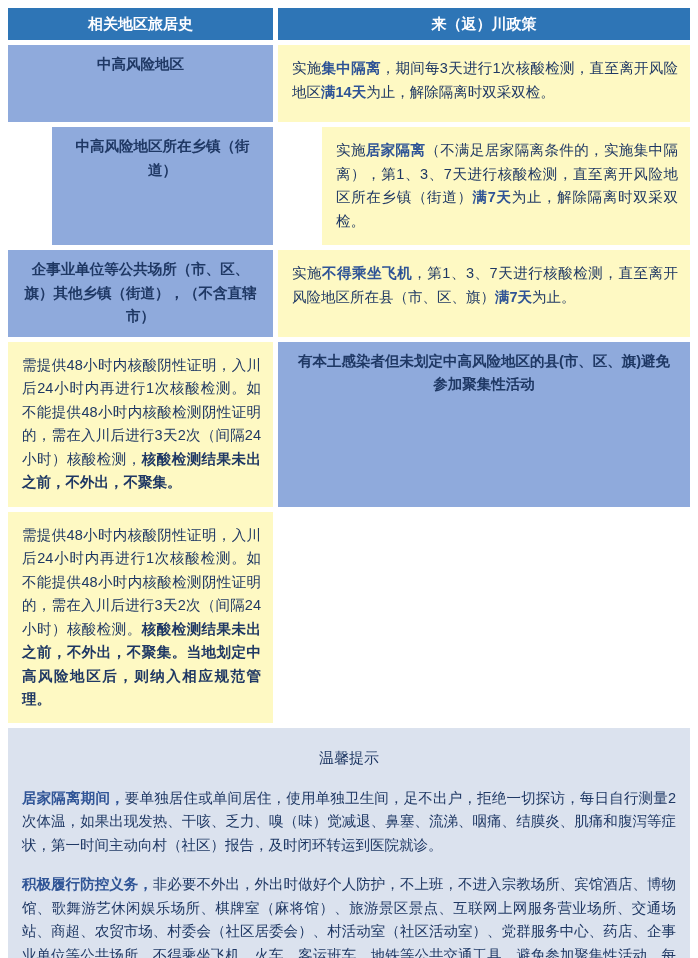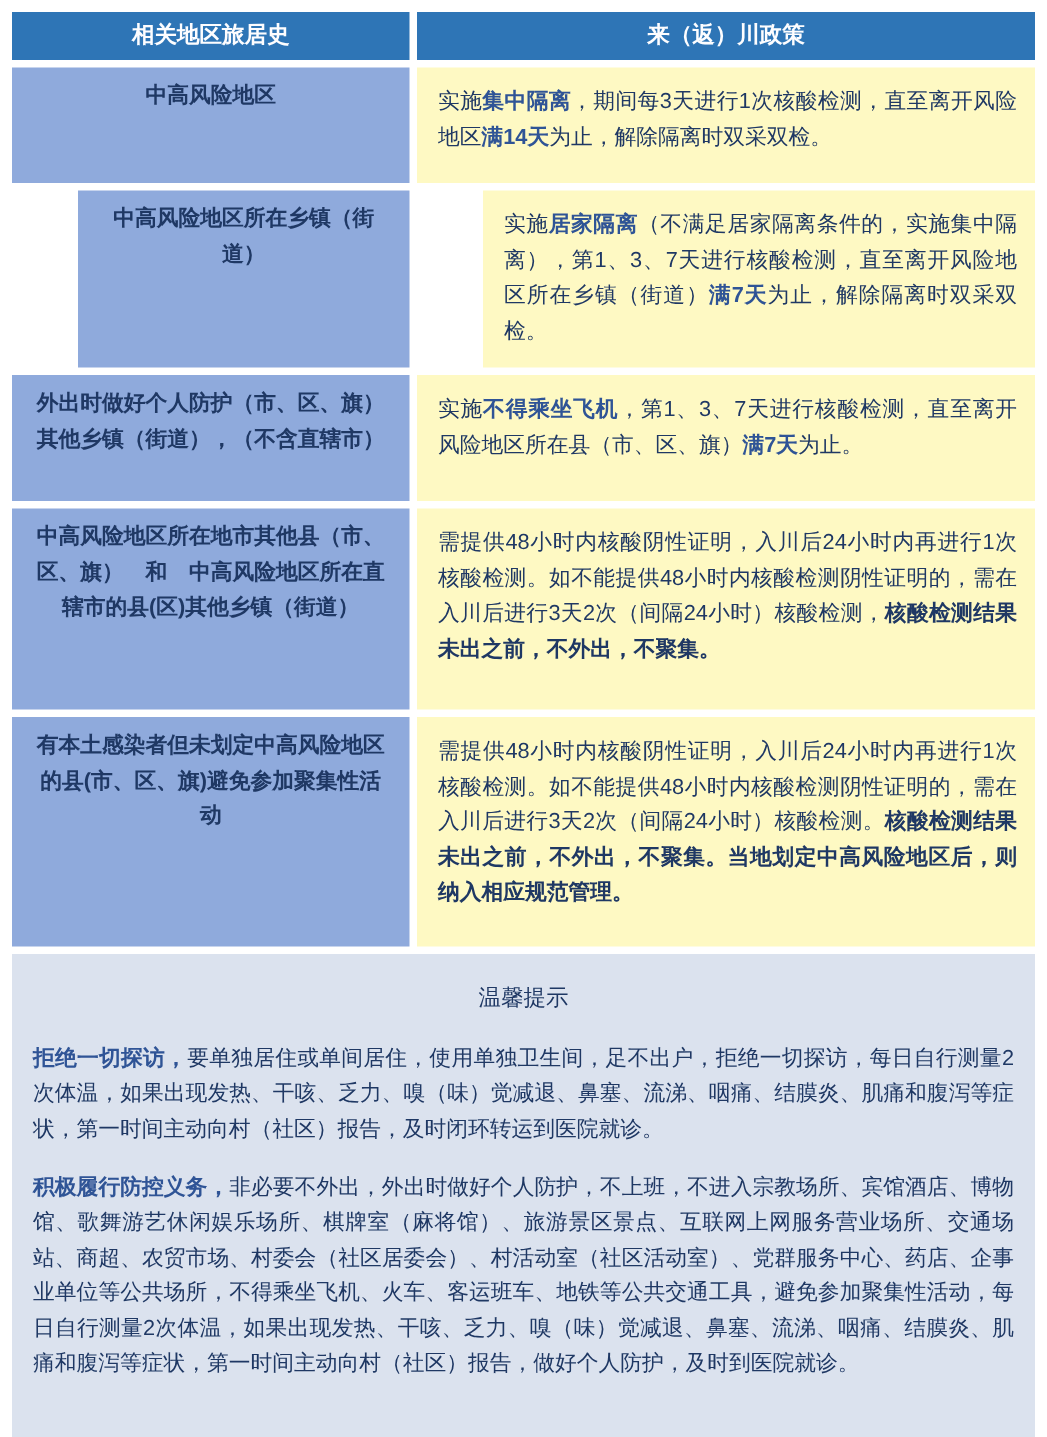--- a/index.html
+++ b/index.html
@@ -97,39 +97,36 @@
     <span class="cell-inner">中高风险地区</span>
   </div>
   <div class="cell cell-right"><span>实施</span><span class="hl">集中隔离</span><span>，期间每3天进行1次核酸检测，直至离开风险地区</span><span class="hl">满14天</span><span>为止，解除隔离时双采双检。</span></div>
 
   <div class="cell cell-left">
     <span class="cell-inner">中高风险地区所在乡镇（街道）</span>
   </div>
   <div class="cell cell-right"><span>实施</span><span class="hl">居家隔离</span><span>（不满足居家隔离条件的，实施集中隔离），第1、3、7天进行核酸检测，直至离开风险地区所在乡镇（街道）</span><span class="hl">满7天</span><span>为止，解除隔离时双采双检。</span></div>
 
   <div class="cell cell-left">
-    <span class="cell-inner">外出时做好个人防护（市、区、旗）其他乡镇（街道），（不含直辖市）</span>
+    <span class="cell-inner">企事业单位等公共场所（市、区、旗）其他乡镇（街道），（不含直辖市）</span>
   </div>
   <div class="cell cell-right"><span>实施</span><span class="hl">不得乘坐飞机</span><span>，第1、3、7天进行核酸检测，直至离开风险地区所在县（市、区、旗）</span><span class="hl">满7天</span><span>为止。</span></div>
 
-  <div class="cell cell-left">
-    <span class="cell-inner">中高风险地区所在地市其他县（市、区、旗）　和　中高风险地区所在直辖市的县(区)其他乡镇（街道）</span>
-  </div>
   <div class="cell cell-right"><span>需提供48小时内核酸阴性证明，入川后24小时内再进行1次核酸检测。如不能提供48小时内核酸检测阴性证明的，需在入川后进行3天2次（间隔24小时）核酸检测，</span><span class="b">核酸检测结果未出之前，不外出，不聚集。</span></div>
 
   <div class="cell cell-left">
     <span class="cell-inner">有本土感染者但未划定中高风险地区的县(市、区、旗)避免参加聚集性活动</span>
   </div>
   <div class="cell cell-right"><span>需提供48小时内核酸阴性证明，入川后24小时内再进行1次核酸检测。如不能提供48小时内核酸检测阴性证明的，需在入川后进行3天2次（间隔24小时）核酸检测。</span><span class="b">核酸检测结果未出之前，不外出，不聚集。当地划定中高风险地区后，则纳入相应规范管理。</span></div>
 </div>
 
   <div class="notice">
     <div class="notice-title">温馨提示</div>
     <div>
 
 
-  <p><span class="hl">拒绝一切探访，</span><span>要单独居住或单间居住，使用单独卫生间，足不出户，拒绝一切探访，每日自行测量2次体温，如果出现发热、干咳、乏力、嗅（味）觉减退、鼻塞、流涕、咽痛、结膜炎、肌痛和腹泻等症状，第一时间主动向村（社区）报告，及时闭环转运到医院就诊。</span></p>
+  <p><span class="hl">居家隔离期间，</span><span>要单独居住或单间居住，使用单独卫生间，足不出户，拒绝一切探访，每日自行测量2次体温，如果出现发热、干咳、乏力、嗅（味）觉减退、鼻塞、流涕、咽痛、结膜炎、肌痛和腹泻等症状，第一时间主动向村（社区）报告，及时闭环转运到医院就诊。</span></p>
 
   <p><span class="hl">积极履行防控义务，</span><span>非必要不外出，外出时做好个人防护，不上班，不进入宗教场所、宾馆酒店、博物馆、歌舞游艺休闲娱乐场所、棋牌室（麻将馆）、旅游景区景点、互联网上网服务营业场所、交通场站、商超、农贸市场、村委会（社区居委会）、村活动室（社区活动室）、党群服务中心、药店、企事业单位等公共场所，不得乘坐飞机、火车、客运班车、地铁等公共交通工具，避免参加聚集性活动，每日自行测量2次体温，如果出现发热、干咳、乏力、嗅（味）觉减退、鼻塞、流涕、咽痛、结膜炎、肌痛和腹泻等症状，第一时间主动向村（社区）报告，做好个人防护，及时到医院就诊。</span></p>
 </div>
   </div>
 
 </div>
 
 </body></html>

